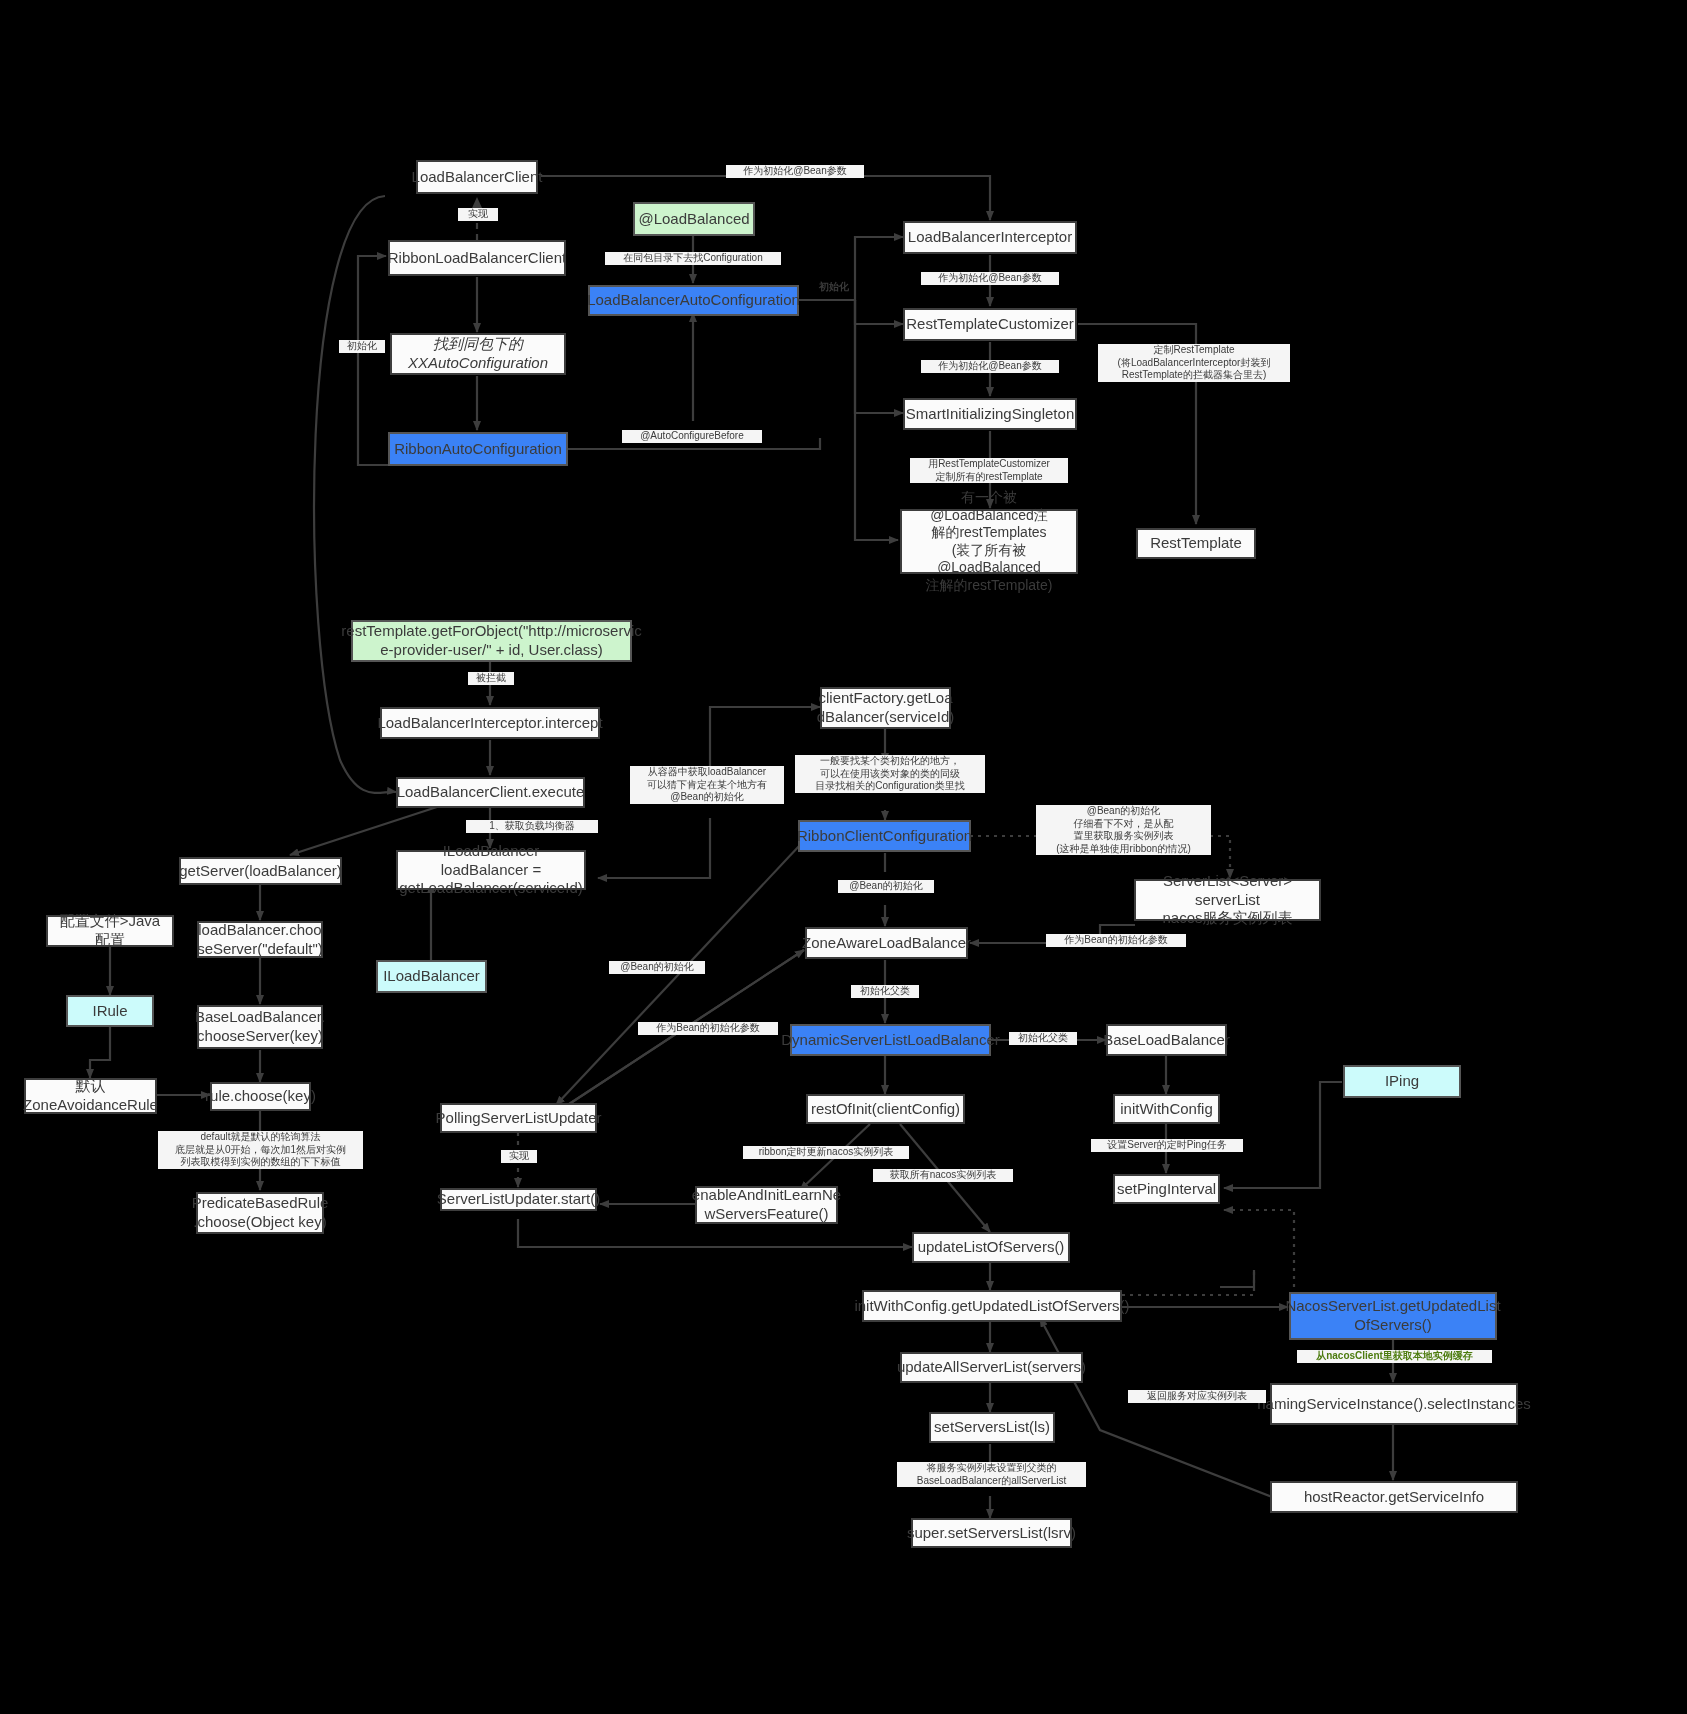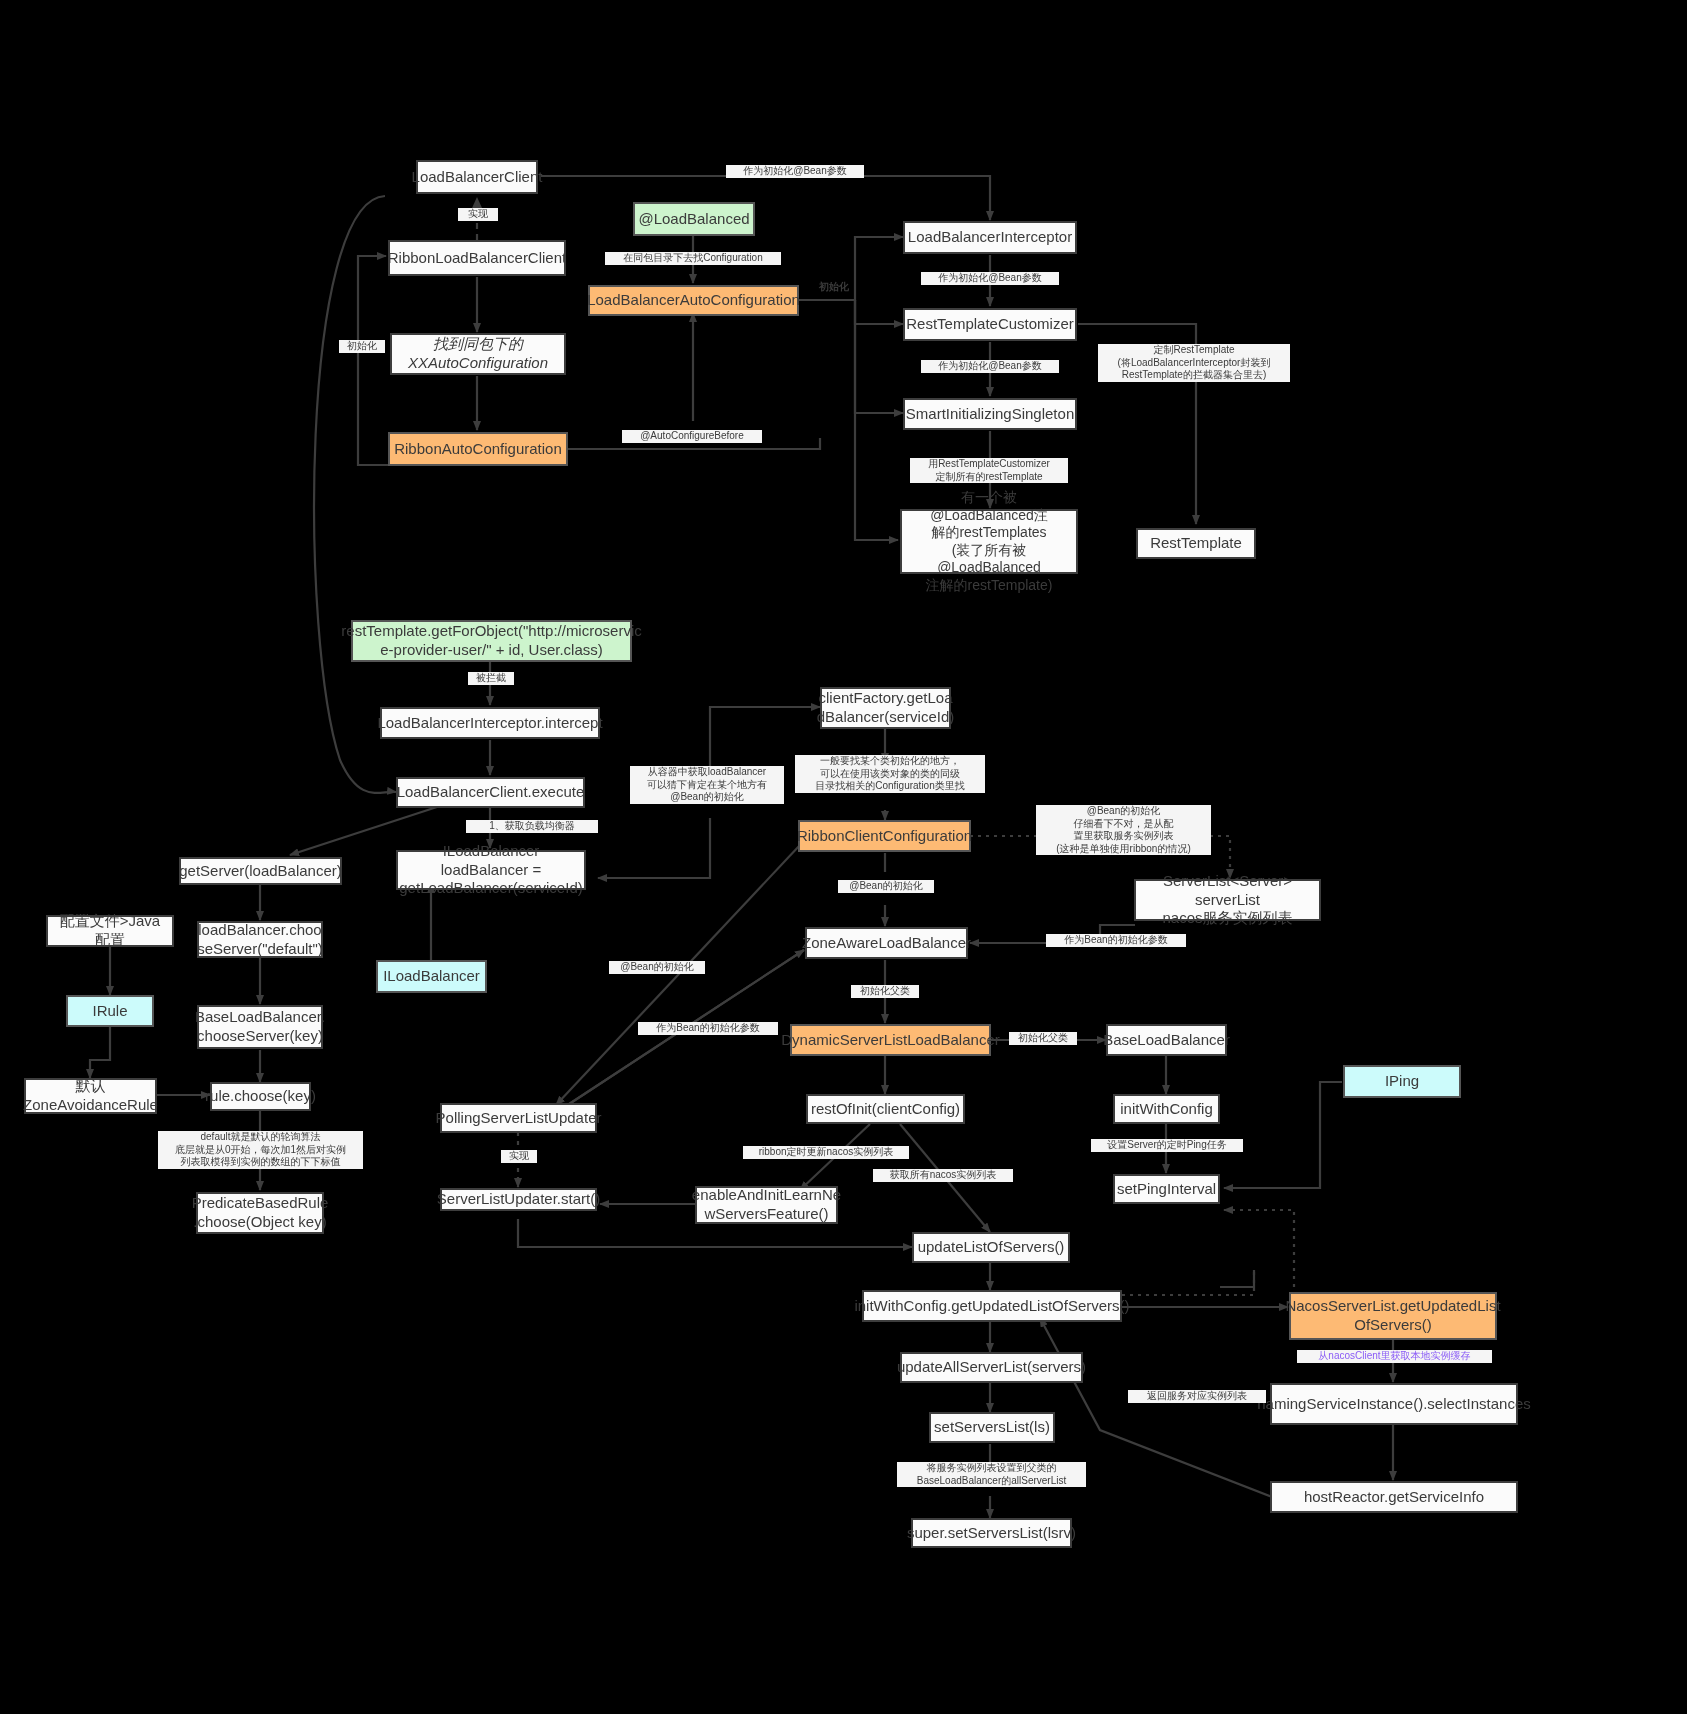--- a/index.html
+++ b/index.html
@@ -1,26 +1,26 @@
 <!DOCTYPE html>
 <html><head>
 <meta charset="utf-8">
 <style>
   html,body{margin:0;padding:0;background:#000;}
   body{font-family:"Liberation Sans","DejaVu Sans",sans-serif;}
   #canvas{position:relative;width:1687px;height:1714px;background:#000;overflow:hidden;}
   .node{position:absolute;box-sizing:border-box;border:2px solid #3d3d3d;background:#fbfbfb;
         color:#3b3b3b;font-size:15px;line-height:1.25;display:flex;align-items:center;
         justify-content:center;text-align:center;padding:4px 8px;white-space:pre-line;}
-  .node.pink{background:#fdba74;border-color:#555;}
+  .node.pink{background:#3b82f6;border-color:#555;}
   .node.green{background:#cdf4cd;border-color:#555;}
   .node.cyan{background:#ccfbfb;border-color:#555;}
   .lbl{position:absolute;background:#f5f5f5;color:#3b3b3b;font-size:10px;line-height:1.25;
        text-align:center;white-space:pre-line;padding:0 2px;box-sizing:border-box;}
-  .lbl.red{color:#8b5cf6;background:#f5f5f5;}
+  .lbl.red{color:#4d7c0f;background:#f5f5f5;font-weight:bold;}
   .lbl.bold{font-weight:bold;}
   svg.edges{position:absolute;left:0;top:0;width:1687px;height:1714px;pointer-events:none;}
 </style>
 </head>
 <body>
 
 <div id="canvas">
 
   <svg class="edges" xmlns="http://www.w3.org/2000/svg">
     <defs>

